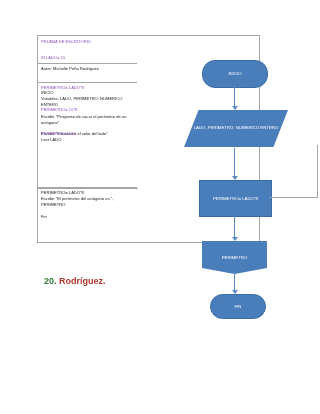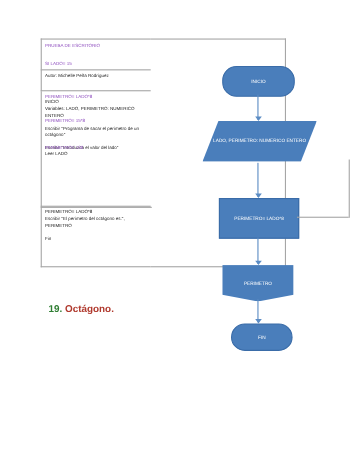--- a/index.html
+++ b/index.html
@@ -157,17 +157,17 @@
 
     <div class="arrow" style="left:54px;top:212px;height:21px;"></div>
 
     <div class="shape term" style="left:30px;top:234px;width:54px;height:23px;">
       <span>FIN</span>
     </div>
 
   </div>
 
   <div class="head">
-    <span class="num">19.</span>
-    <span class="word">Octágono.</span>
+    <span class="num">20.</span>
+    <span class="word">Rodríguez.</span>
   </div>
 
 </div>
 
 </body></html>

